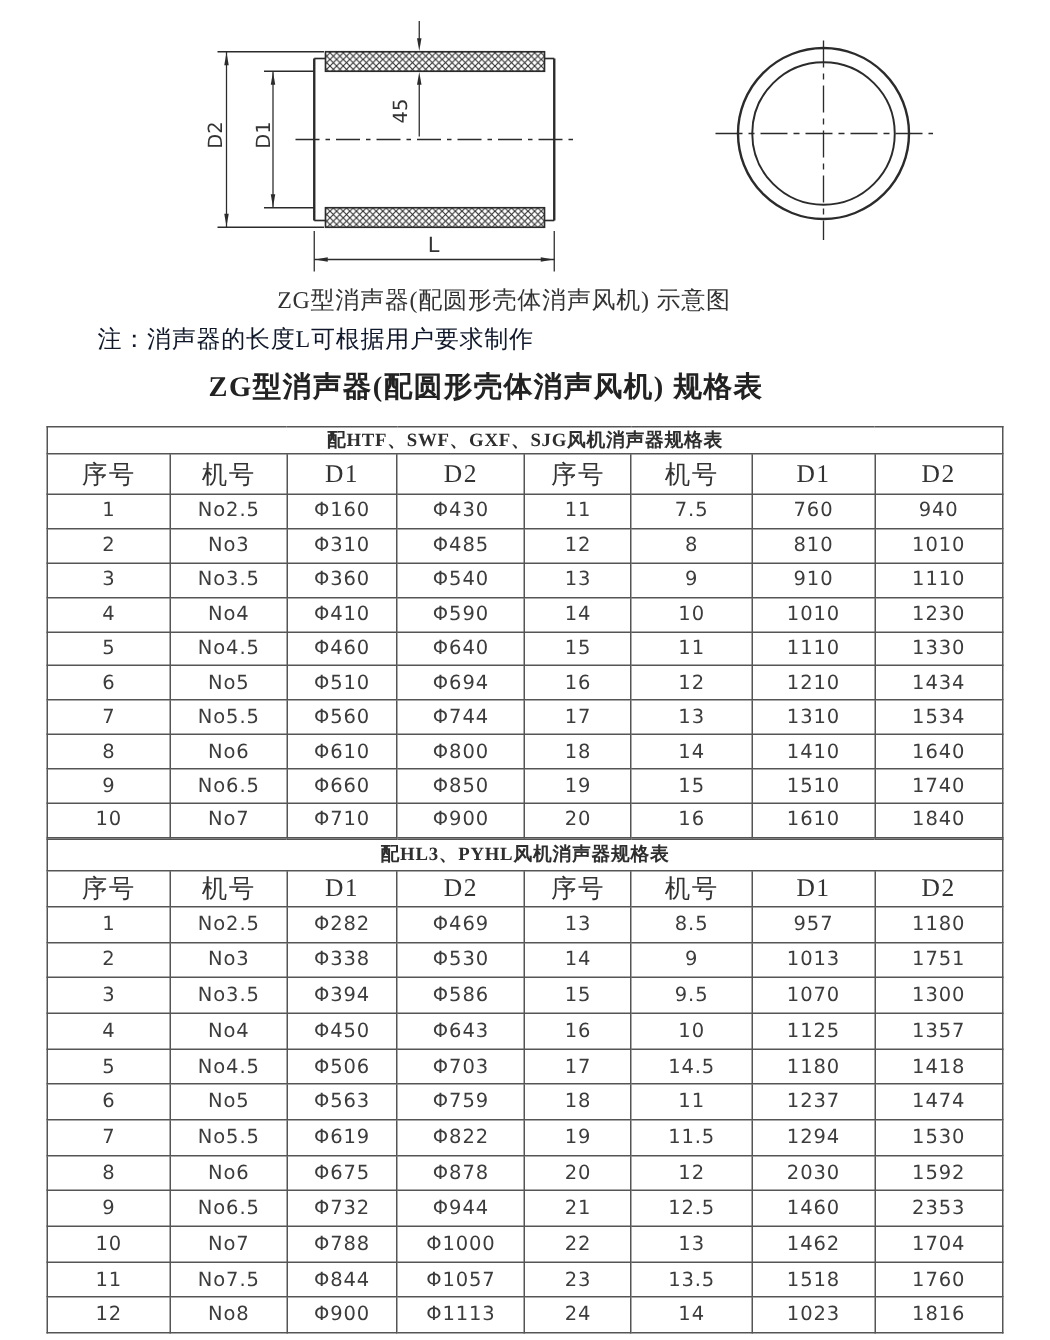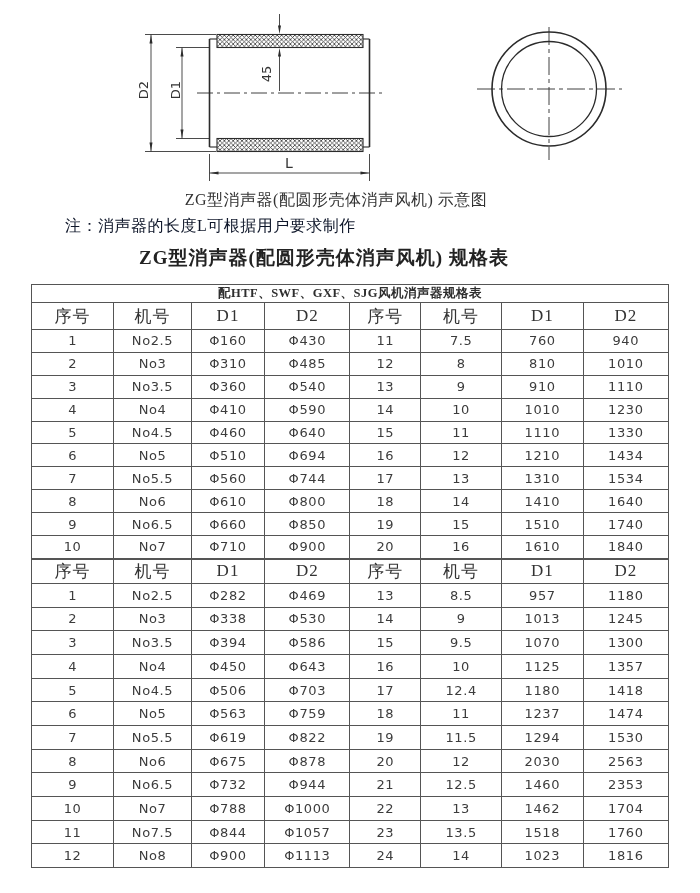--- a/index.html
+++ b/index.html
@@ -272,20 +272,23 @@
         <col style="width:12.9%">
           <col style="width:12.2%">
           <col style="width:11.5%">
           <col style="width:13.4%">
         <col style="width:11.1%">
           <col style="width:12.7%">
           <col style="width:12.8%">
           <col style="width:13.4%">
       </colgroup>
       <thead>
+        <tr class="band-row">
+          <th colspan="8">配HL3、PYHL风机消声器规格表</th>
+        </tr>
         <tr class="cols-row">
           <th>序号</th>
           <th>机号</th>
           <th>D1</th>
           <th>D2</th>
           <th>序号</th>
           <th>机号</th>
           <th>D1</th>
           <th>D2</th>
         </tr>
@@ -302,21 +305,21 @@
             <td>1180</td>
           </tr>
           <tr>
             <td>2</td>
             <td>No3</td>
             <td>Φ338</td>
             <td>Φ530</td>
             <td>14</td>
             <td>9</td>
             <td>1013</td>
-            <td>1245</td>
+            <td>1751</td>
           </tr>
           <tr>
             <td>3</td>
             <td>No3.5</td>
             <td>Φ394</td>
             <td>Φ586</td>
             <td>15</td>
             <td>9.5</td>
             <td>1070</td>
             <td>1300</td>
@@ -330,21 +333,21 @@
             <td>10</td>
             <td>1125</td>
             <td>1357</td>
           </tr>
           <tr>
             <td>5</td>
             <td>No4.5</td>
             <td>Φ506</td>
             <td>Φ703</td>
             <td>17</td>
-            <td>12.4</td>
+            <td>14.5</td>
             <td>1180</td>
             <td>1418</td>
           </tr>
           <tr>
             <td>6</td>
             <td>No5</td>
             <td>Φ563</td>
             <td>Φ759</td>
             <td>18</td>
             <td>11</td>
@@ -362,21 +365,21 @@
             <td>1530</td>
           </tr>
           <tr>
             <td>8</td>
             <td>No6</td>
             <td>Φ675</td>
             <td>Φ878</td>
             <td>20</td>
             <td>12</td>
             <td>2030</td>
-            <td>2563</td>
+            <td>1592</td>
           </tr>
           <tr>
             <td>9</td>
             <td>No6.5</td>
             <td>Φ732</td>
             <td>Φ944</td>
             <td>21</td>
             <td>12.5</td>
             <td>1460</td>
             <td>2353</td>

